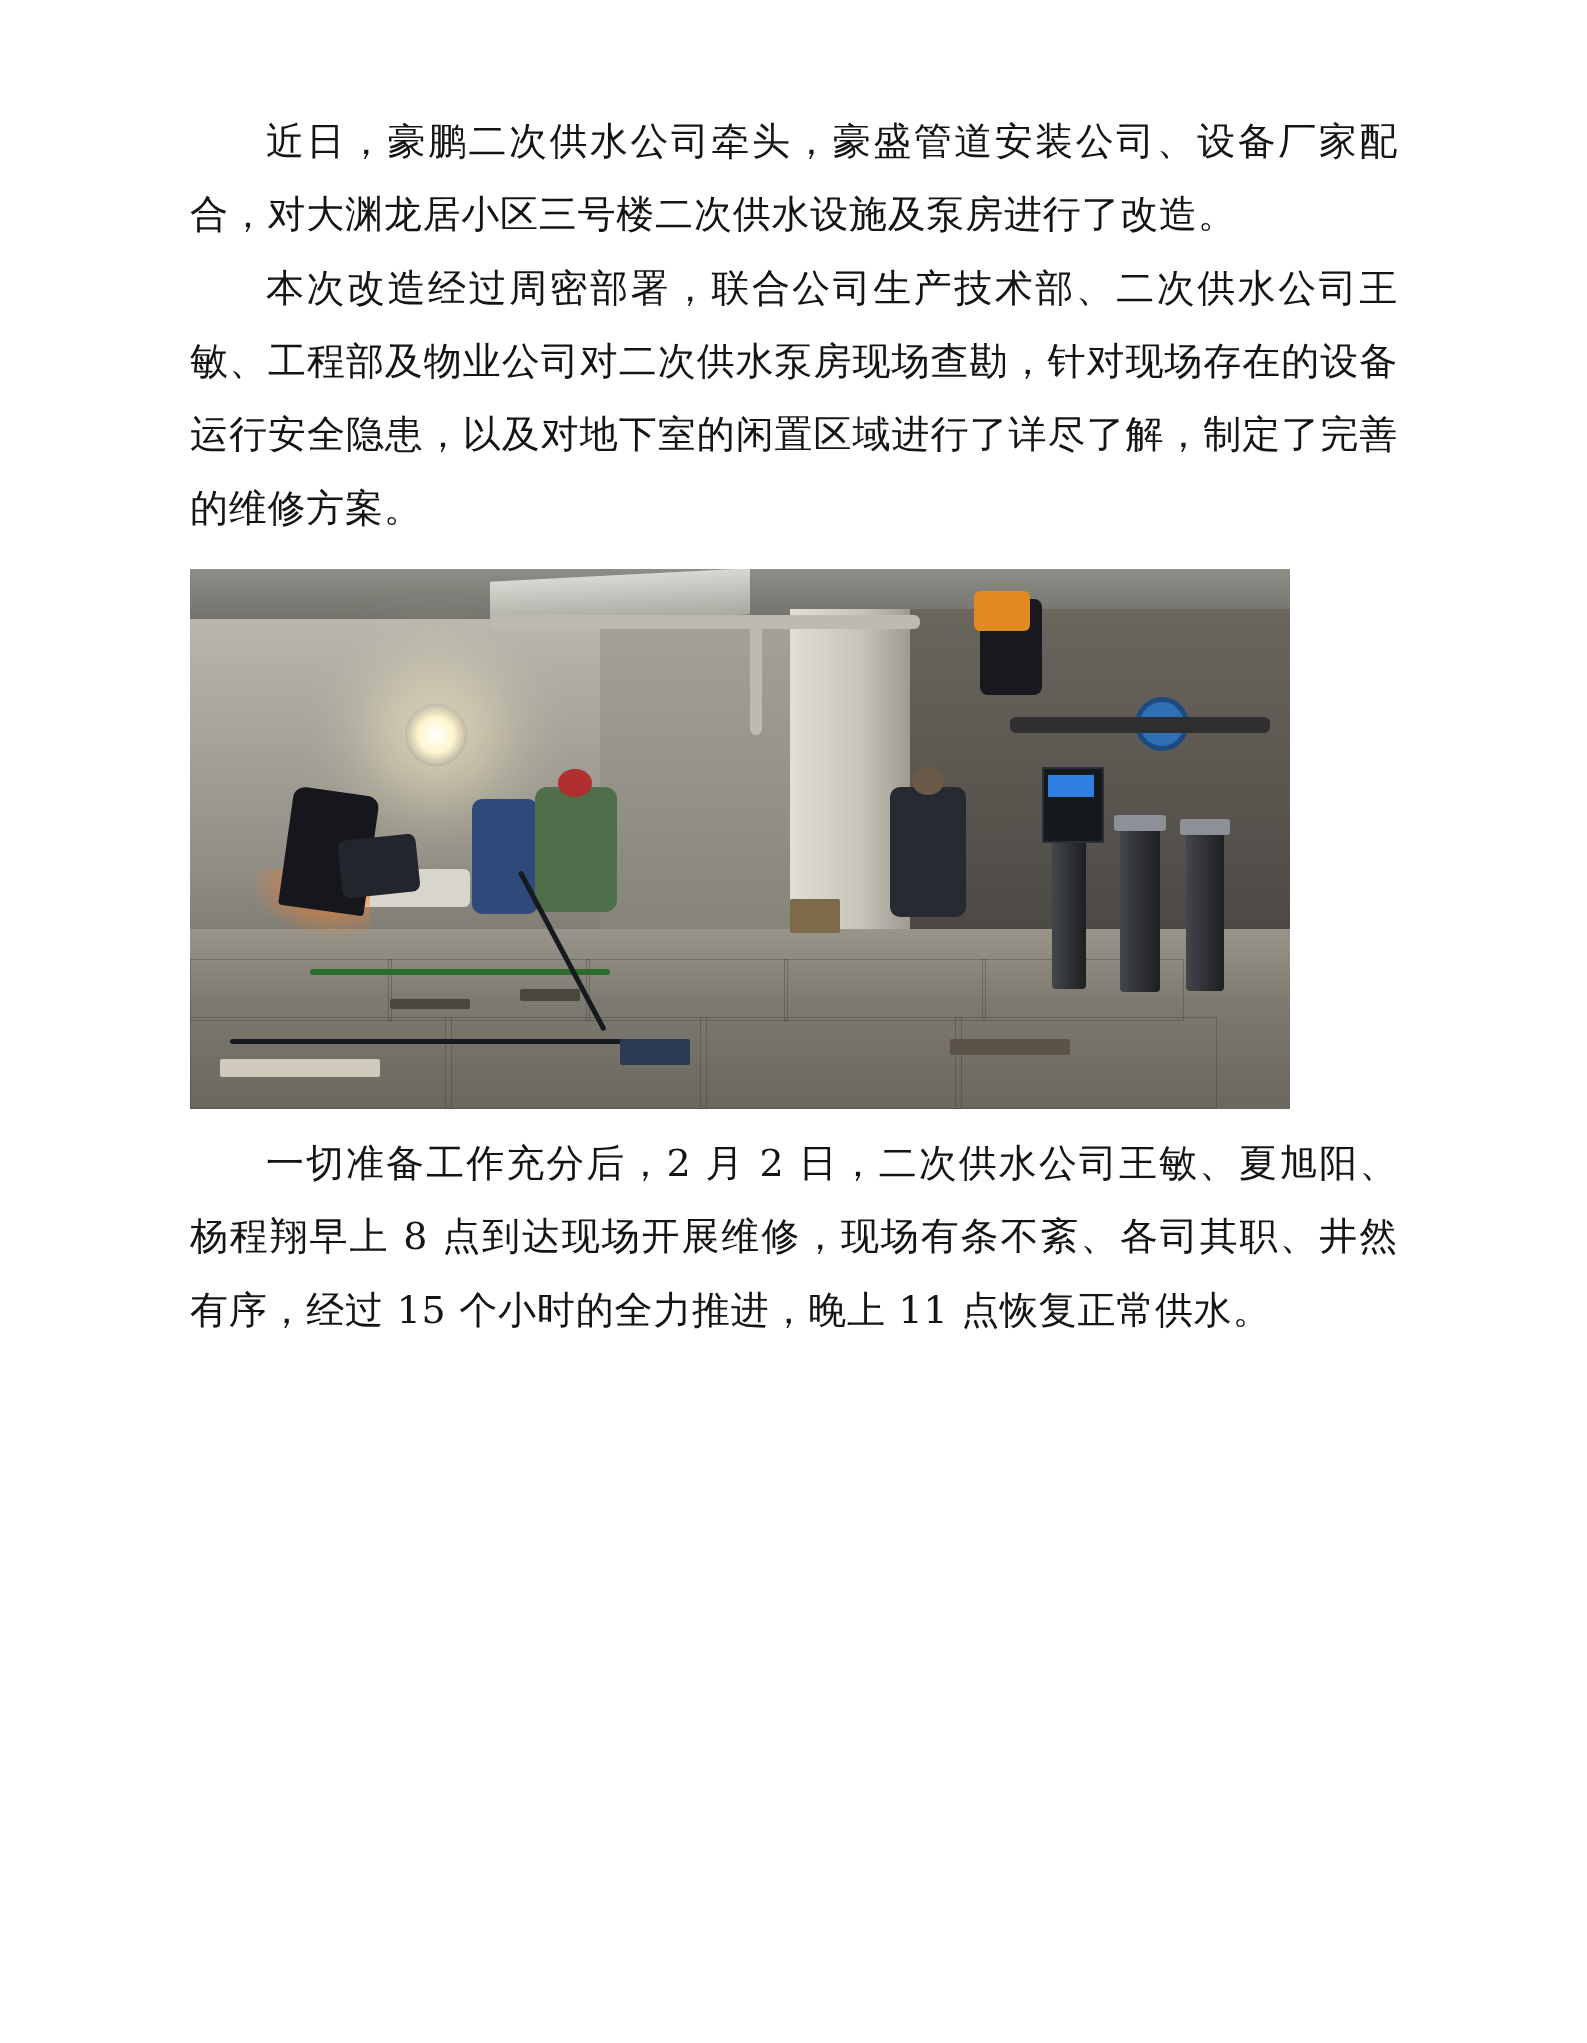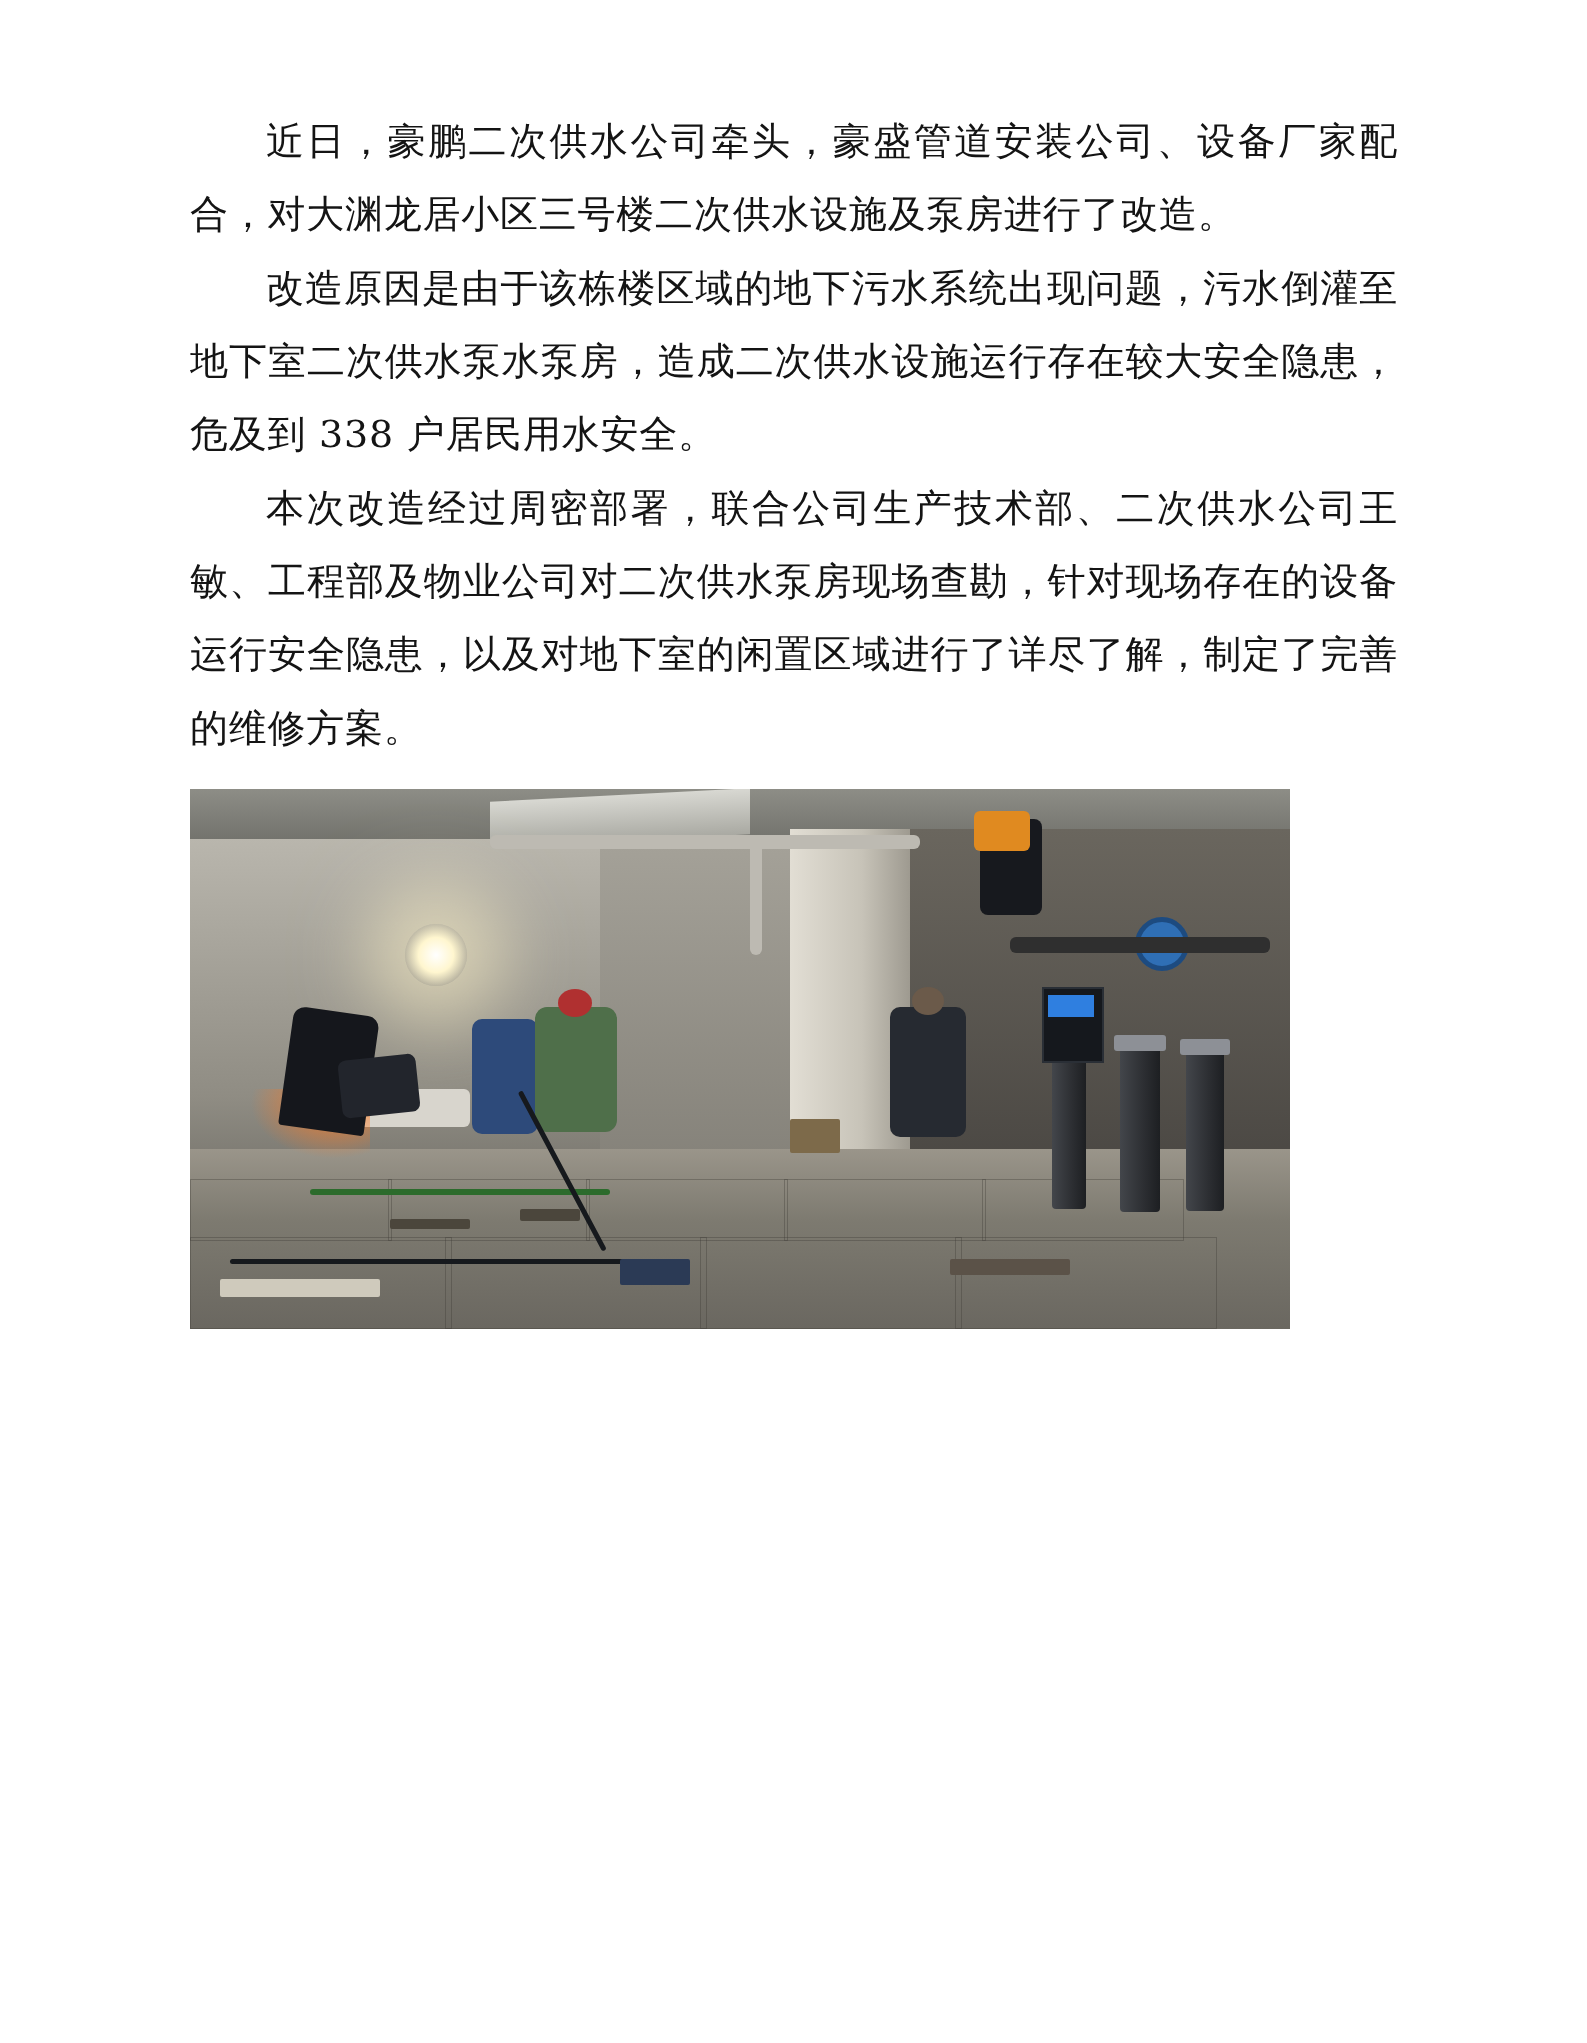--- a/index.html
+++ b/index.html
@@ -140,21 +140,20 @@
     color: #141414;
   }
 </style>
 </head>
 <body>
 
 <div class="page">
   <div class="doc-body">
 
     <p class="para">近日，豪鹏二次供水公司牵头，豪盛管道安装公司、设备厂家配合，对大渊龙居小区三号楼二次供水设施及泵房进行了改造。</p>
-    <p class="para">改造原因是由于该栋楼区域的地下污水系统出现问题，污水倒灌至地下室二次供水泵水泵房，造成二次供水设施运行存在较大安全隐患，危及到 338 户居民用水安全。</p>
     <p class="para">本次改造经过周密部署，联合公司生产技术部、二次供水公司王敏、工程部及物业公司对二次供水泵房现场查勘，针对现场存在的设备运行安全隐患，以及对地下室的闲置区域进行了详尽了解，制定了完善的维修方案。</p>
 
     <div class="figure">
       <div class="photo">
         <div class="ph-ceiling"></div>
         <div class="ph-duct"></div>
         <div class="ph-wall-left"></div>
         <div class="ph-wall-mid"></div>
         <div class="ph-wall-right"></div>
         <div class="ph-column"></div>
@@ -207,15 +206,16 @@
 
         <div class="debris" style="left:200px; top:430px; width:80px; height:10px;"></div>
         <div class="debris" style="left:330px; top:420px; width:60px; height:12px;"></div>
         <div class="debris" style="left:600px; top:330px; width:50px; height:34px; background:#7d6a4a;"></div>
         <div class="debris" style="left:430px; top:470px; width:70px; height:26px; background:#2b3a55;"></div>
         <div class="debris" style="left:30px;  top:490px; width:160px; height:18px; background:#cfcabc;"></div>
         <div class="debris" style="left:760px; top:470px; width:120px; height:16px; background:#5b5248;"></div>
       </div>
     </div>
 
+    <p class="para">一切准备工作充分后，2 月 2 日，二次供水公司王敏、夏旭阳、杨程翔早上 8 点到达现场开展维修，现场有条不紊、各司其职、井然有序，经过 15 个小时的全力推进，晚上 11 点恢复正常供水。</p>
 
   </div>
 </div>
 
 </body></html>

